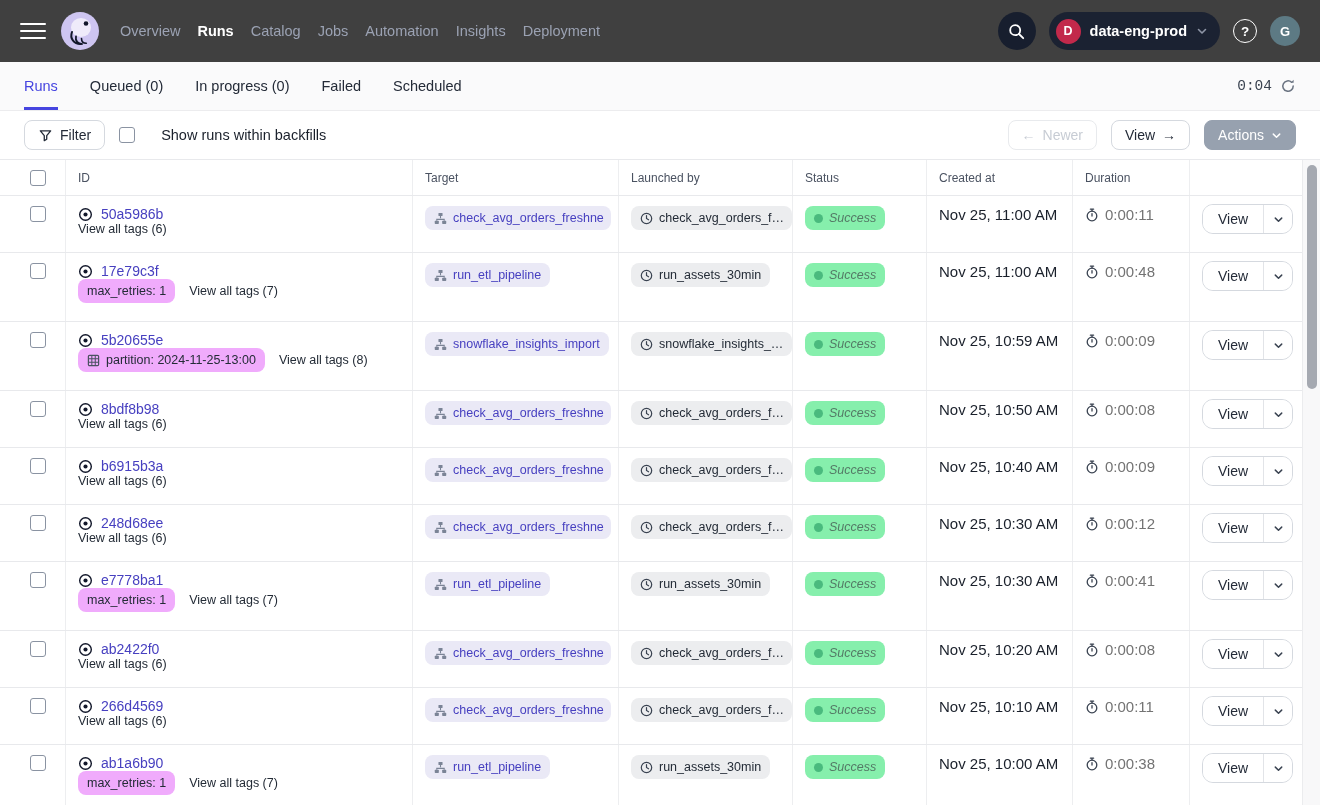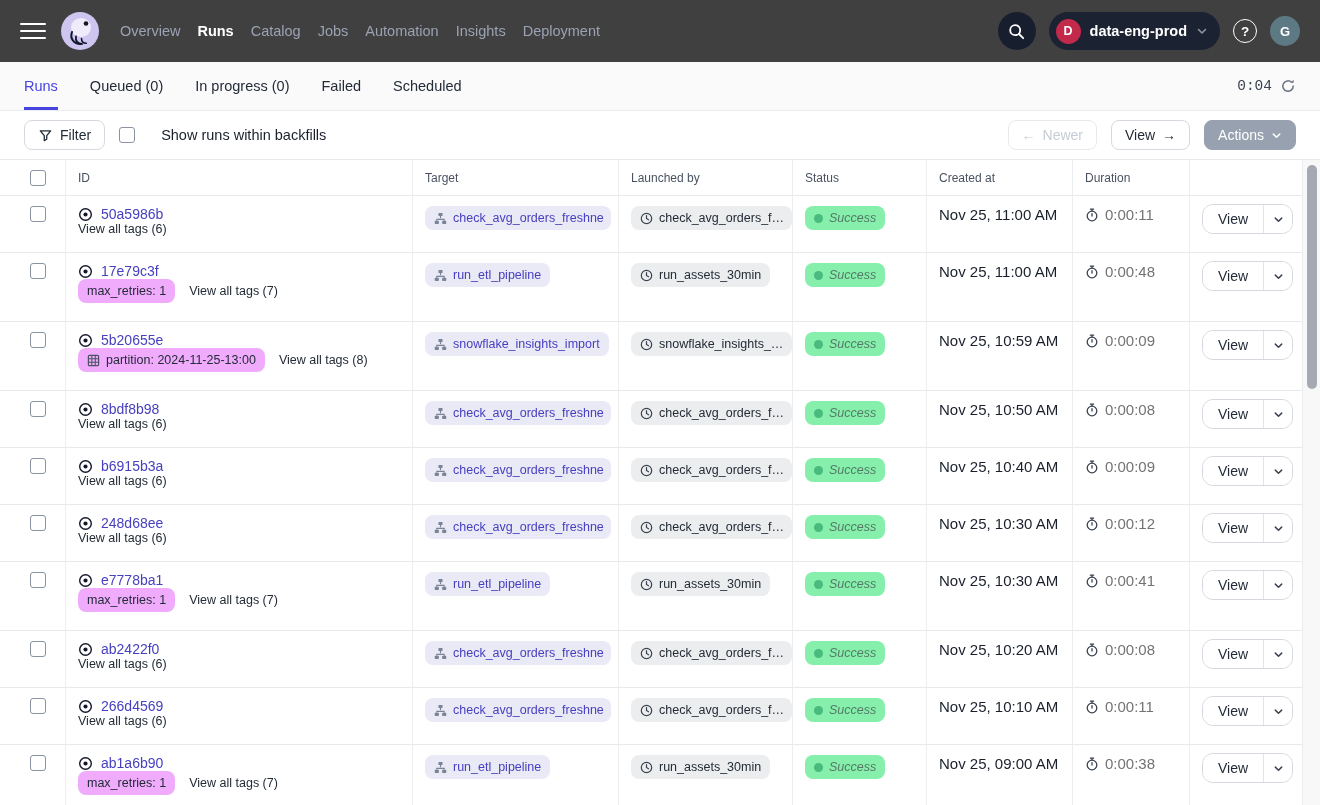--- a/index.html
+++ b/index.html
@@ -809,21 +809,21 @@
         <span>run_assets_30min</span>
       </span>
     </div>
     <div class="cell">
       <span class="pill success">
         <span class="dot"></span>
         <span>Success</span>
       </span>
     </div>
     <div class="cell">
-      <span class="created-text">Nov 25, 09:00 AM</span>
+      <span class="created-text">Nov 25, 10:00 AM</span>
     </div>
     <div class="cell duration-cell">
       <svg width="14" height="14" viewBox="0 0 14 14">
         <circle cx="7" cy="8" r="4.8" fill="none" stroke="#3A4351" stroke-width="1.3"></circle>
         <path d="M5.4 1.2h3.2M7 1.4v1.8M7 8V5.6" fill="none" stroke="#3A4351" stroke-width="1.3" stroke-linecap="round"></path>
       </svg>
       <span class="duration-text">0:00:38</span>
     </div>
     <div class="cell" style="border-right:1px solid #EDEEF0;">
       <span class="split-btn">

